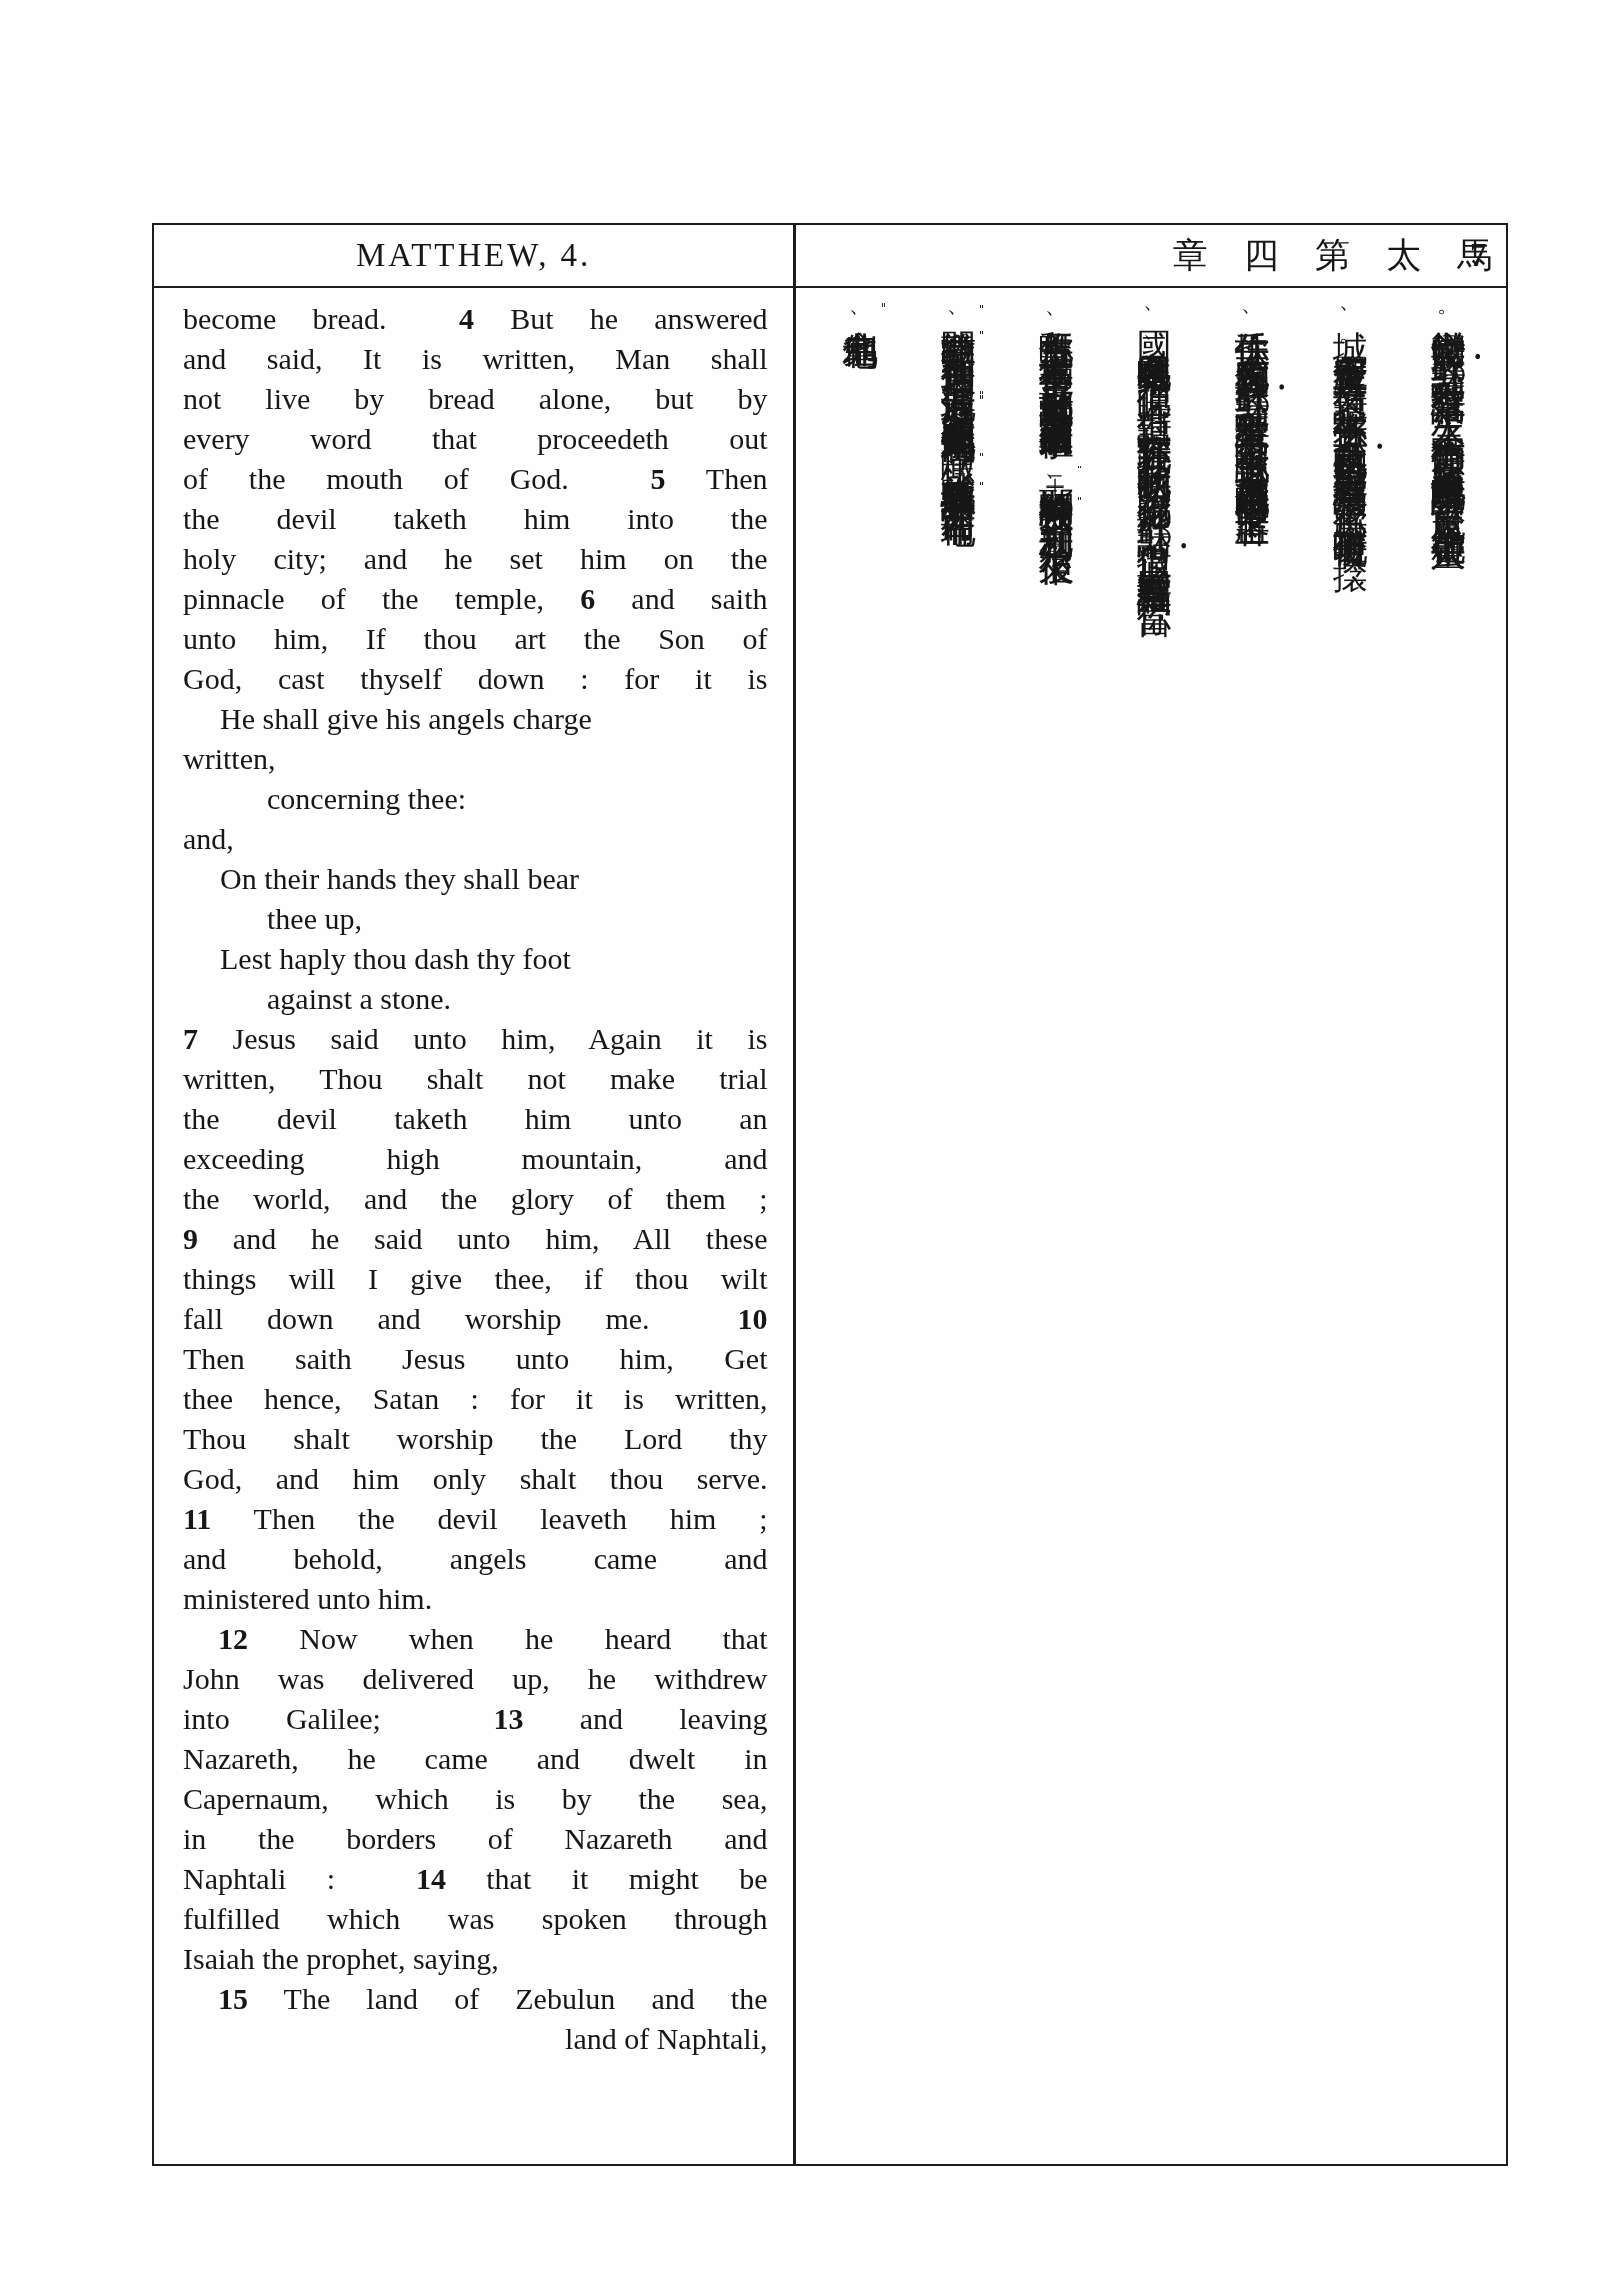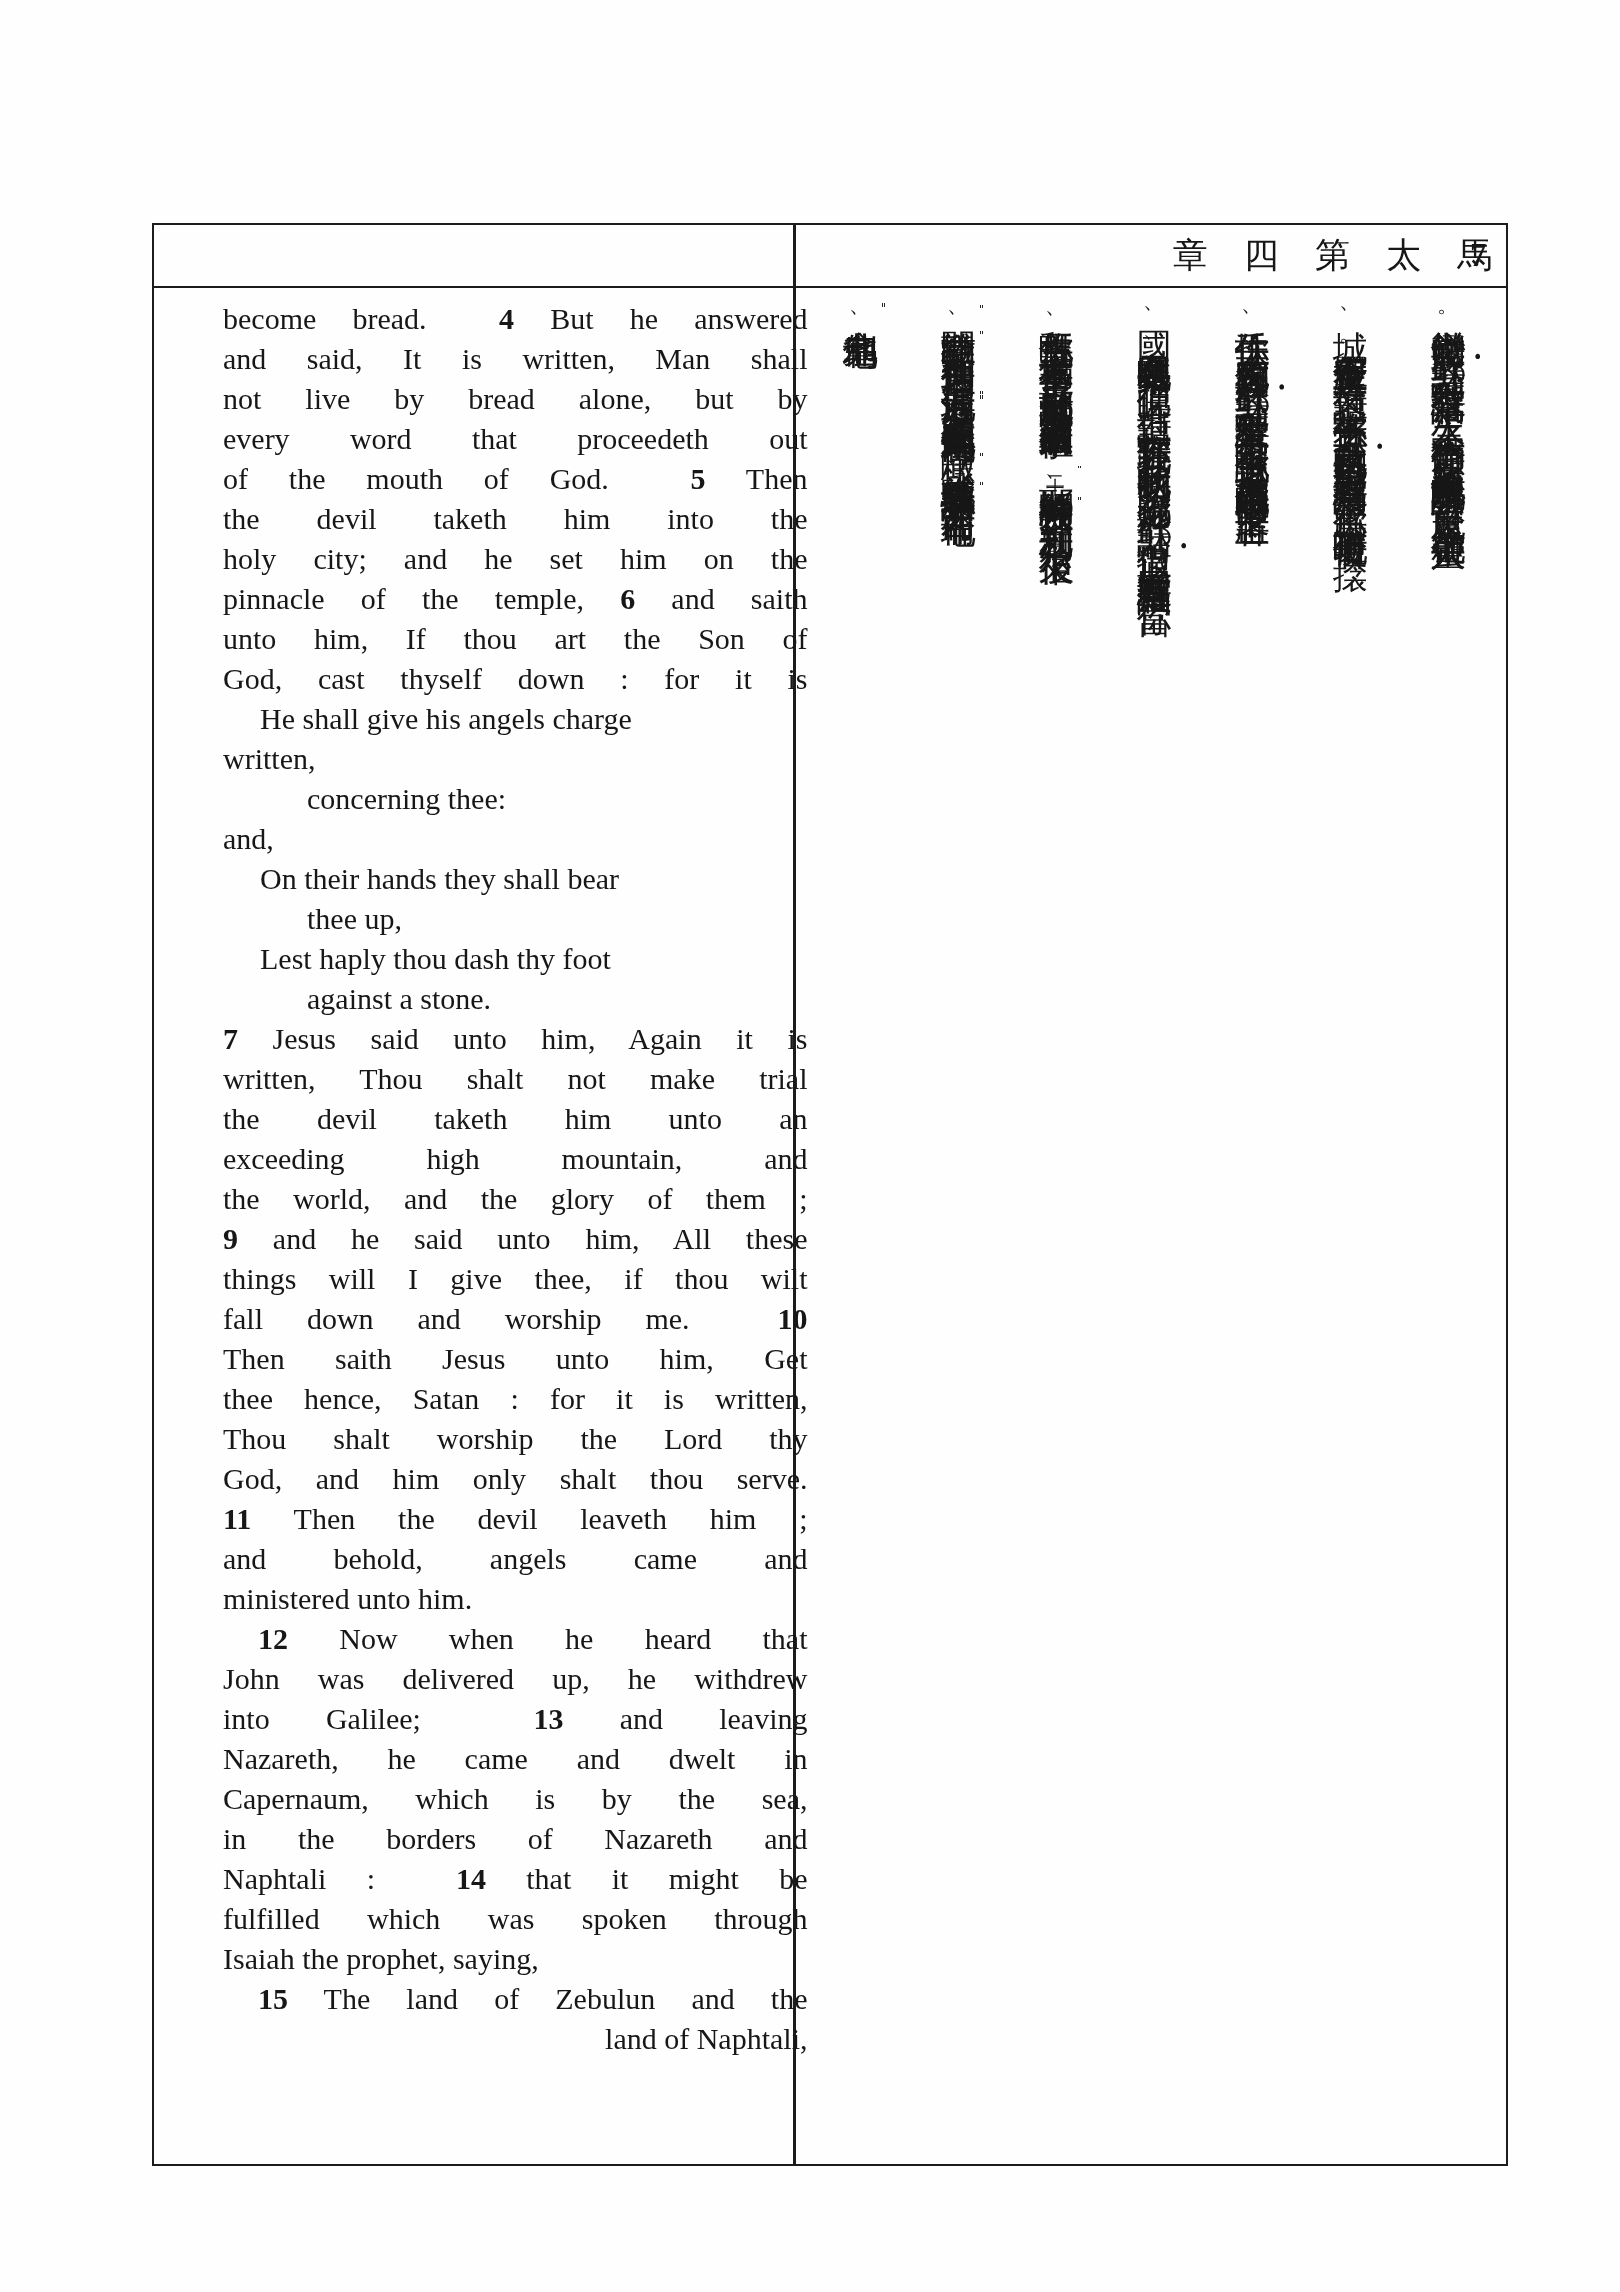--- a/index.html
+++ b/index.html
@@ -9,21 +9,21 @@
            border:2.9px solid #1c1c1c;box-sizing:border-box;background:#fefefe;}
   .hdr{position:absolute;left:0;top:0;right:0;height:61px;border-bottom:2.9px solid #1c1c1c;}
   .hdr-eng{position:absolute;left:0;top:0;width:639px;height:61px;display:flex;
            align-items:center;justify-content:center;font-size:33px;letter-spacing:2.9px;}
   .hdr-zh{position:absolute;left:639px;right:0;top:0;height:61px;display:flex;
           align-items:center;justify-content:flex-end;font-size:35px;letter-spacing:13.7px;}
   .pageno{position:absolute;right:19.6px;top:0;height:61px;display:flex;align-items:center;
           font-size:33px;font-weight:bold;letter-spacing:0;}
   .vdiv{position:absolute;left:639px;top:0;bottom:0;width:2.9px;background:#1c1c1c;}
   .eng{position:absolute;left:0;top:64px;width:639px;bottom:0;box-sizing:border-box;
-       padding:9.8px 25.5px 0 29px;font-size:30px;line-height:40px;overflow:hidden;margin-left:40px;}
+       padding:9.8px 25.5px 0 29px;font-size:30px;line-height:40px;overflow:hidden;}
   .ln{white-space:pre-wrap;}
   .j,.ji{text-align:justify;text-align-last:justify;}
   .ji{text-indent:35px;}
   .i1{padding-left:37px;}
   .i2{padding-left:84px;}
   .c{padding-left:118px;text-align:right;}
   .zh{position:absolute;left:642px;right:0;top:64px;bottom:0;writing-mode:vertical-rl;
       box-sizing:border-box;padding:13.7px 9.8px;font-size:35px;line-height:98px;
       letter-spacing:1px;overflow:hidden;}
   .zcol{}
@@ -34,20 +34,23 @@
       -webkit-text-emphasis-position:over right;text-emphasis-position:over right;}
   b{font-weight:bold;}
 </style>
 </head>
 <body>
 
 <div class="canvas">
   <div class="pagebox">
 
     <div class="hdr">
+      <div class="hdr-eng">
+        <span>MATTHEW, 4.</span>
+      </div>
       <div class="hdr-zh">
         <span>章 四 第 太 馬</span>
       </div>
       <div class="pageno">
         <span>7</span>
       </div>
     </div>
 
     <div class="vdiv"></div>
 

